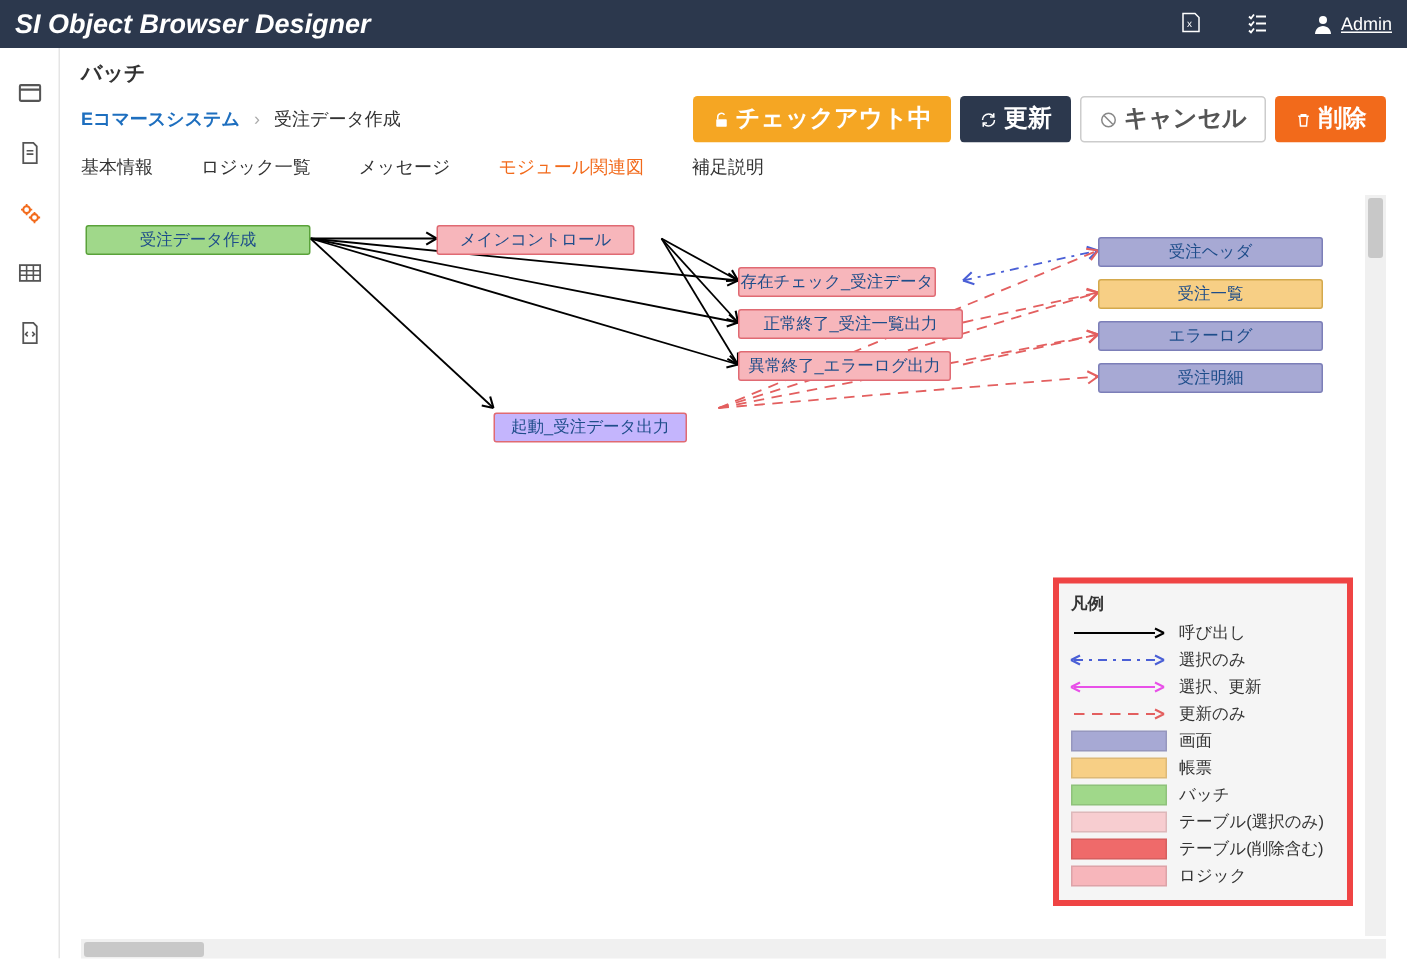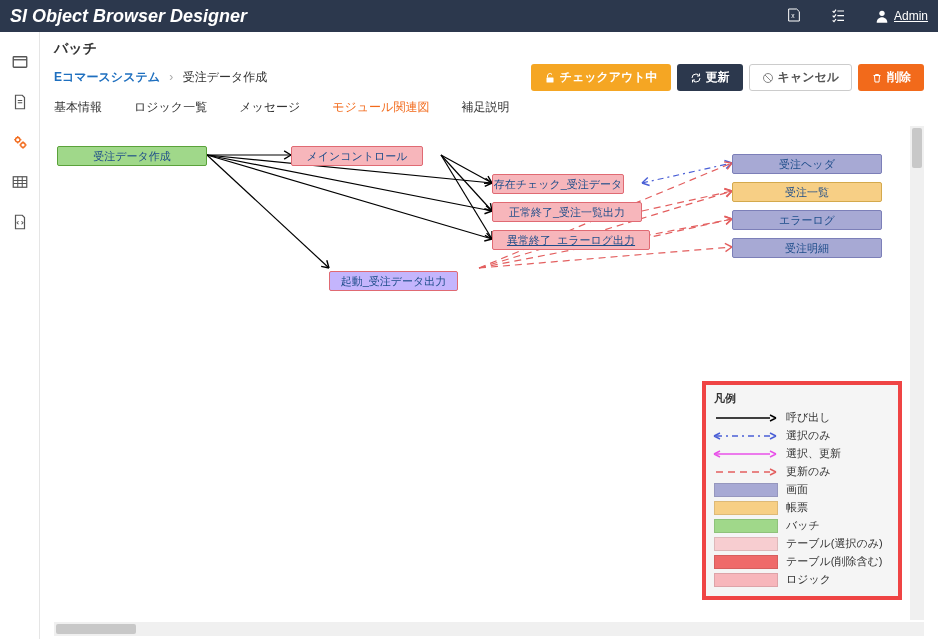--- a/index.html
+++ b/index.html
@@ -13,21 +13,21 @@
   .sidebar .icon{width:40px;height:40px;display:flex;align-items:center;justify-content:center}
   .sidebar svg{width:18px;height:18px;fill:#555}
   .sidebar .icon.active svg{fill:#f26a1b}
   .main{position:absolute;left:40px;top:32px;right:0;bottom:0;padding:8px 14px 0 14px}
   .page-title{font-size:14px;font-weight:600;margin-bottom:6px}
   .header-row{display:flex;align-items:center;margin-bottom:8px}
   .breadcrumb{font-size:12px}
   .breadcrumb .bc-link{color:#1e6fbf;font-weight:600}
   .breadcrumb .sep{color:#aaa;margin:0 6px}
   .buttons{margin-left:auto;display:flex;gap:6px}
-  .btn{display:inline-flex;align-items:center;gap:4px;padding:4px 12px;border-radius:3px;font-size:12px;font-weight:600;cursor:pointer;border:1px solid transparent}
+  .btn{display:inline-flex;align-items:center;gap:4px;padding:4px 12px;border-radius:3px;font-size:16px;font-weight:600;cursor:pointer;border:1px solid transparent}
   .btn svg{width:12px;height:12px}
   .btn-checkout{background:#f5a623;color:#fff}
   .btn-update{background:#2c384d;color:#fff}
   .btn-cancel{background:#fff;color:#555;border-color:#ccc}
   .btn-delete{background:#f26a1b;color:#fff}
   .tabs{display:flex;gap:32px;margin:8px 0 10px;font-size:12px}
   .tab{color:#333;cursor:pointer}
   .tab.active{color:#f26a1b}
   .canvas-wrap{position:relative;border:0;height:510px}
   .canvas-scroll{position:absolute;left:0;right:0;top:0;bottom:16px;overflow:hidden}
@@ -184,21 +184,21 @@
           <path d="M678 93 L672.0541012487776 98.35222271960087 M678 93 L670.4858012291056 90.25467363843757" stroke="#e35f5f" stroke-width="1.4" fill="none"></path>
           <line x1="425" y1="142" x2="678" y2="121" stroke="#e35f5f" stroke-width="1.2" stroke-dasharray="7 5"></line>
           <path d="M678 121 L671.509519395503 125.67692864203089 M678 121 L670.8272472487683 117.45717373136952" stroke="#e35f5f" stroke-width="1.4" fill="none"></path>
         </svg>
       <div id="nodes-layer">
           <div class="node" style="left: 3px; top: 20px; width: 150px; background: rgb(160, 216, 138); border: 1px solid rgb(90, 162, 58);">受注データ作成</div>
           <div class="node" style="left: 237px; top: 20px; width: 132px; background: rgb(247, 182, 187); border: 1px solid rgb(224, 106, 115);">メインコントロール</div>
           <div class="node" style="left: 275px; top: 133px; width: 129px; background: #c4b5fd; border: 1px solid rgb(224, 106, 115); margin-top: 12px;">起動_受注データ出力</div>
           <div class="node" style="left: 438px; top: 48px; width: 132px; background: rgb(247, 182, 187); border: 1px solid rgb(224, 106, 115);">存在チェック_受注データ</div>
           <div class="node" style="left: 438px; top: 76px; width: 150px; background: rgb(247, 182, 187); border: 1px solid rgb(224, 106, 115);">正常終了_受注一覧出力</div>
-          <div class="node" style="left: 438px; top: 104px; width: 158px; background: rgb(247, 182, 187); border: 1px solid rgb(224, 106, 115); text-decoration: underline;">異常終了_エラーログ出力</div>
+          <div class="node" style="left: 438px; top: 104px; width: 142px; background: rgb(247, 182, 187); border: 1px solid rgb(224, 106, 115);">異常終了_エラーログ出力</div>
           <div class="node" style="left: 678px; top: 28px; width: 150px; background: rgb(167, 169, 212); border: 1px solid rgb(124, 127, 184);">受注ヘッダ</div>
           <div class="node" style="left: 678px; top: 56px; width: 150px; background: rgb(247, 207, 133); border: 1px solid rgb(212, 169, 77);">受注一覧</div>
           <div class="node" style="left: 678px; top: 84px; width: 150px; background: rgb(167, 169, 212); border: 1px solid rgb(124, 127, 184);">エラーログ</div>
           <div class="node" style="left: 678px; top: 112px; width: 150px; background: rgb(167, 169, 212); border: 1px solid rgb(124, 127, 184);">受注明細</div>
         </div>
       <div class="legend">
         <div class="legend-title">凡例</div>
         <div id="legend-lines">
             <div class="legend-row">
               <span class="legend-line">

